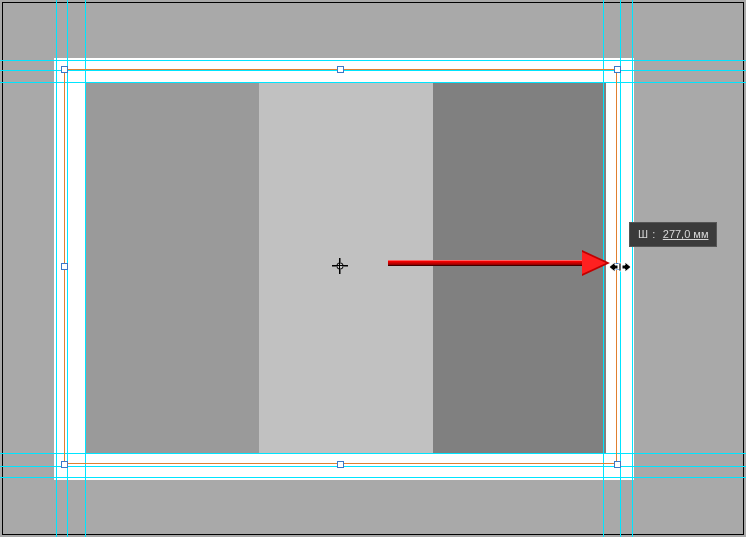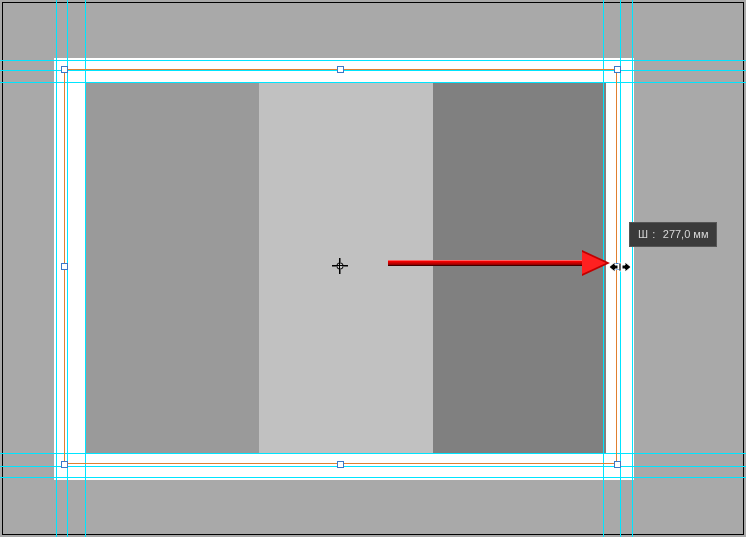--- a/index.html
+++ b/index.html
@@ -142,21 +142,21 @@
       left: 629px;
       top: 222px;
       background: #3b3b3b;
       color: #d8d8d8;
       font-size: 11px;
       padding: 5px 8px 6px 8px;
       border: 1px solid #555;
       white-space: nowrap;
     }
     .tooltip .label { letter-spacing: 0.5px; }
-    .tooltip .value { margin-left: 4px; }
+    .tooltip .value { margin-left: 4px; text-decoration: underline; }
   </style>
 </head>
 <body>
 
 <div class="frame"></div>
 
 <div class="canvas-paper"></div>
 <div class="col1"></div>
 <div class="col2"></div>
 <div class="col3"></div>

